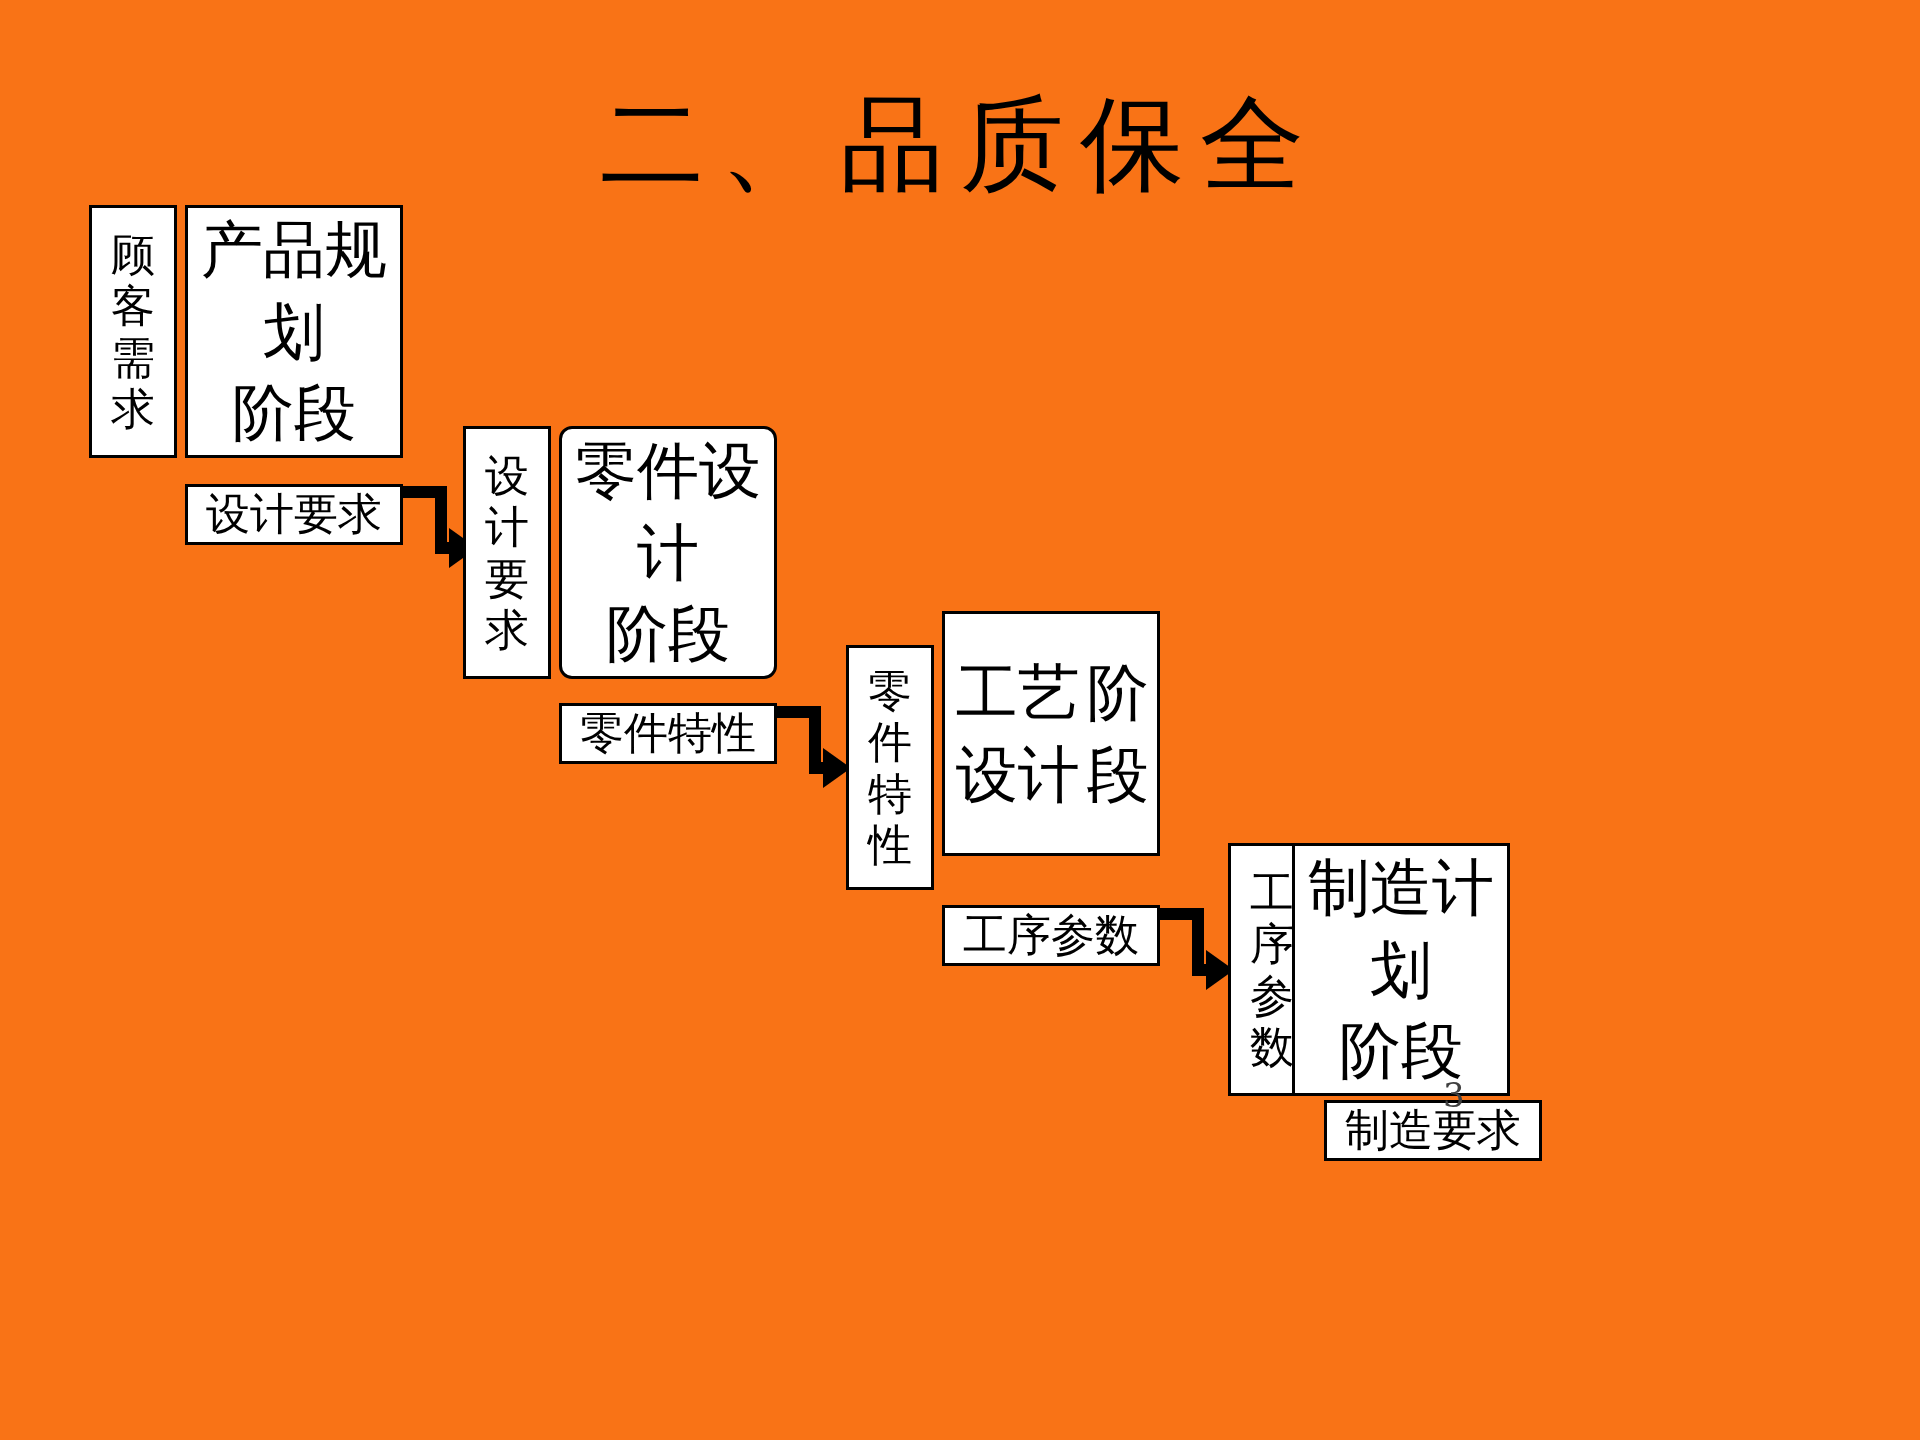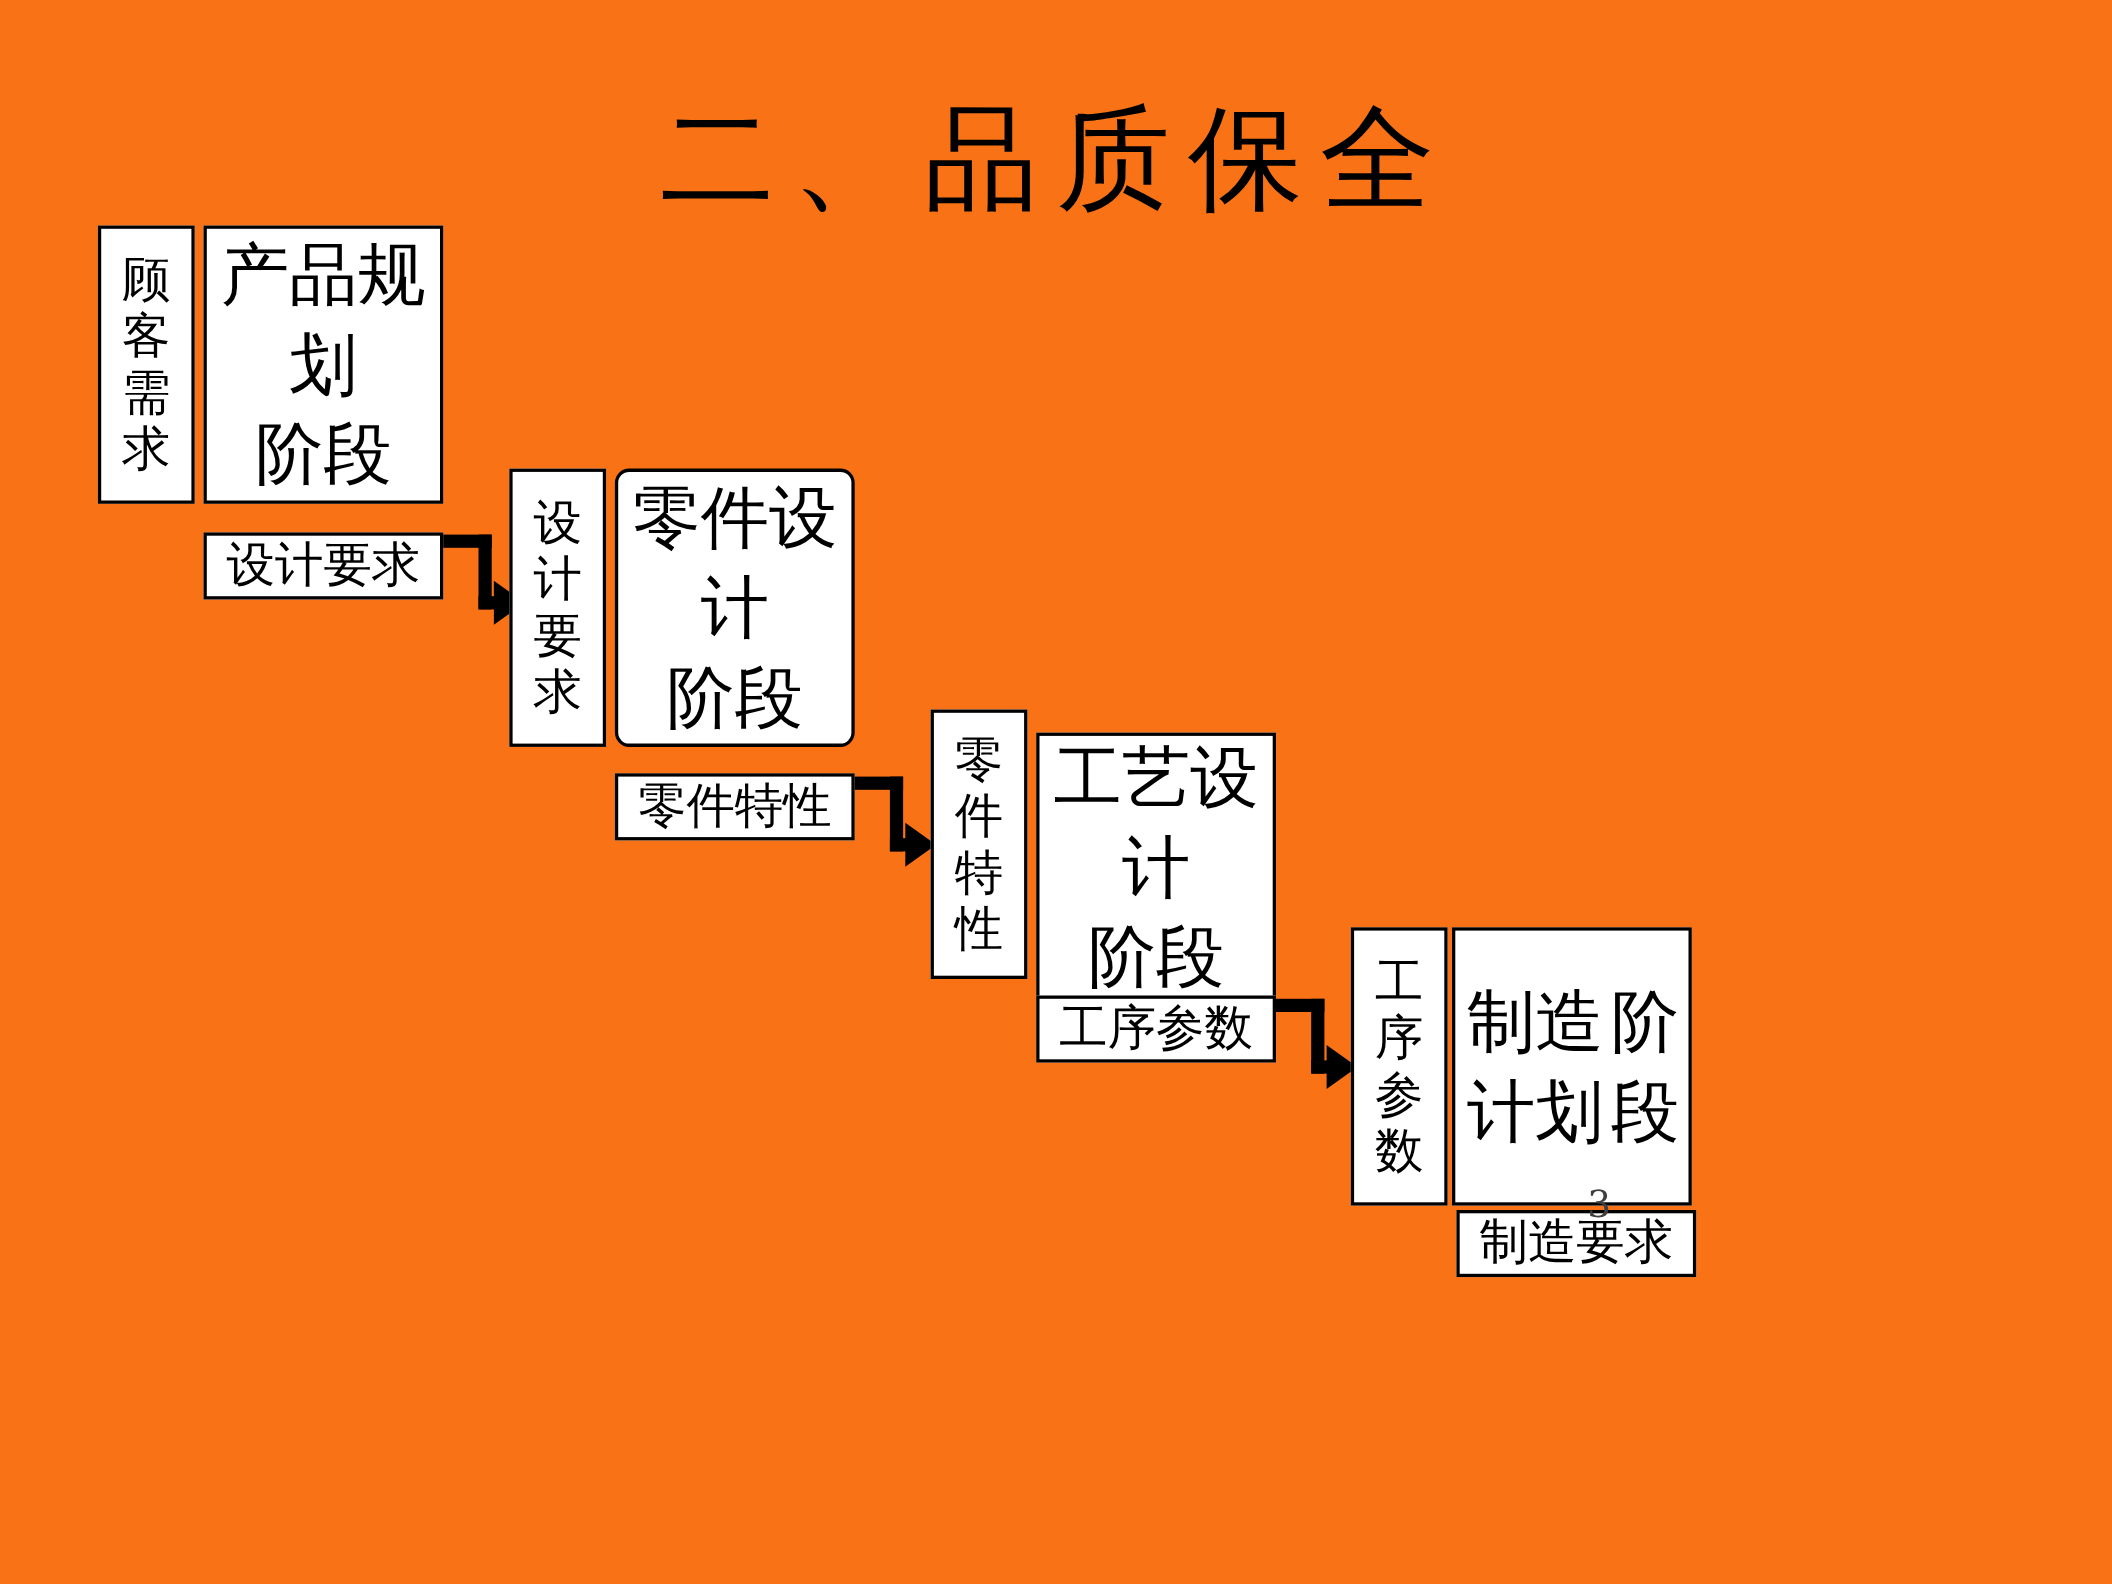--- a/index.html
+++ b/index.html
@@ -138,41 +138,41 @@
     <div class="seg" style="left:0px;  top:0px;  width:44px; height:12px;"></div>
     <div class="seg" style="left:32px; top:0px;  width:12px; height:68px;"></div>
     <div class="seg" style="left:32px; top:56px; width:18px; height:12px;"></div>
     <div class="head" style="left:46px; top:42px;"></div>
   </div>
 
   <div class="box vbox" style="left:846px; top:645px; width:88px; height:245px;">
     <span class="vtext">零件特性</span>
   </div>
 
-  <div class="box stage" style="left:942px; top:666px; width:218px; height:245px; flex-direction:column;">
+  <div class="box stage" style="left:942px; top:611px; width:218px; height:245px; ">
     <span class="stext">工艺设计</span>
     <span class="stext">阶段</span>
   </div>
 
   <div class="box flowlabel" style="left:942px; top:905px; width:218px; height:61px;">
     <span>工序参数</span>
   </div>
 
   <div class="arrow" style="left:1160px; top:908px; width:70px; height:80px;">
     <div class="seg" style="left:0px;  top:0px;  width:44px; height:12px;"></div>
     <div class="seg" style="left:32px; top:0px;  width:12px; height:68px;"></div>
     <div class="seg" style="left:32px; top:56px; width:18px; height:12px;"></div>
     <div class="head" style="left:46px; top:42px;"></div>
   </div>
 
   <div class="box vbox" style="left:1228px; top:843px; width:88px; height:253px;">
     <span class="vtext">工序参数</span>
   </div>
 
-  <div class="box stage" style="left:1320px; top:843px; width:218px; height:253px; ">
+  <div class="box stage" style="left:1292px; top:843px; width:218px; height:253px; flex-direction:column;">
     <span class="stext">制造计划</span>
     <span class="stext">阶段</span>
   </div>
 
   <div class="box flowlabel" style="left:1324px; top:1100px; width:218px; height:61px;">
     <span>制造要求</span>
   </div>
 
   <div id="pagenum" style="left:1443px; top:1078px;">3</div>
 

